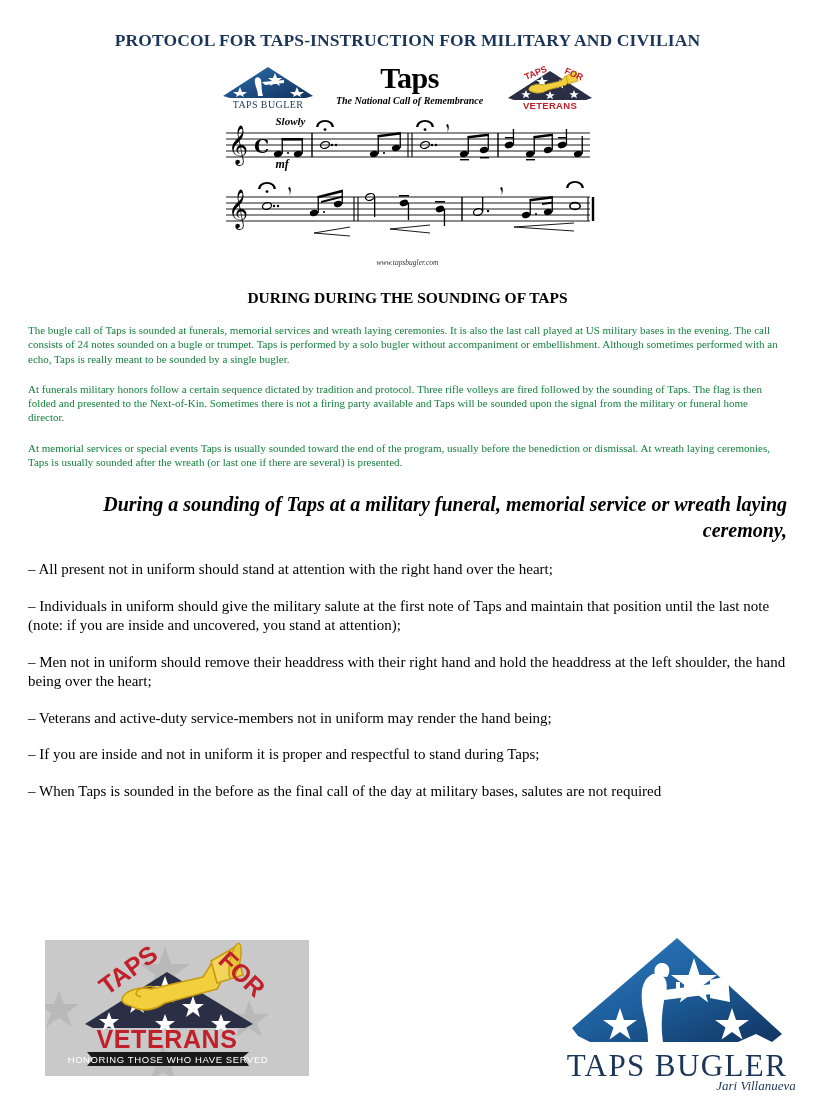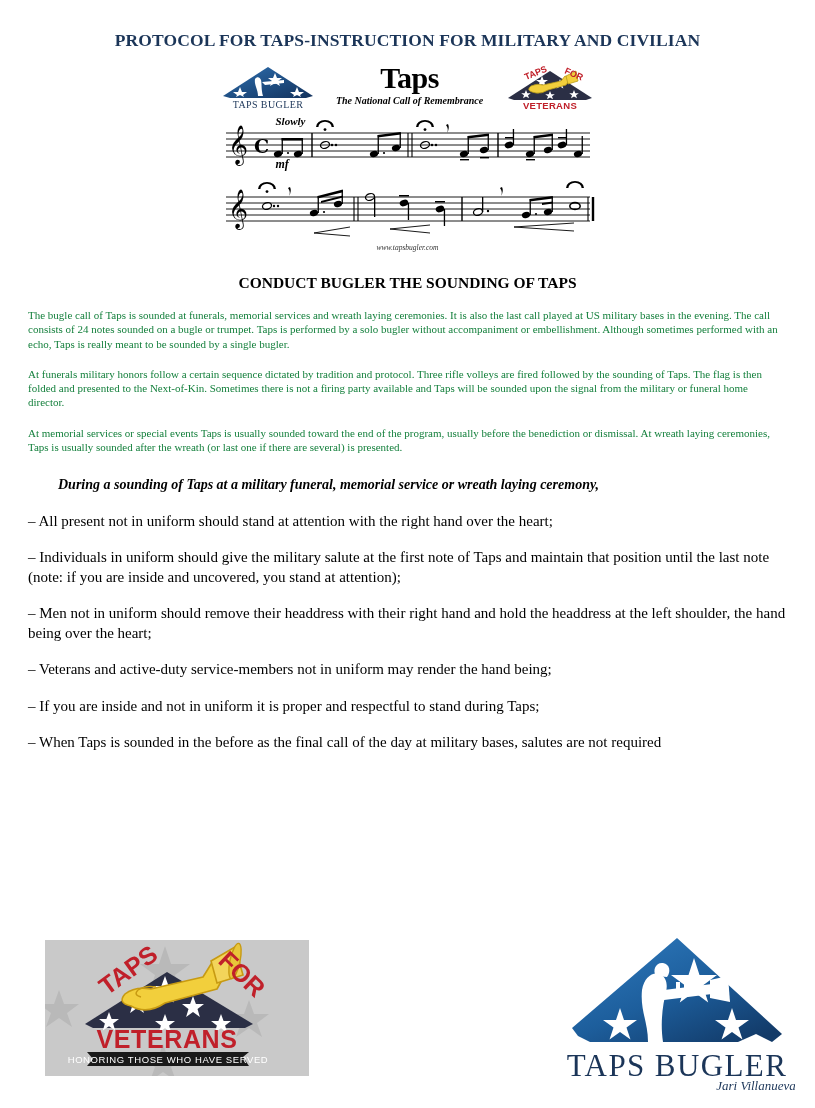--- a/index.html
+++ b/index.html
@@ -101,46 +101,47 @@
     font-style: italic;
     font-weight: bold;
     font-size: 12px;
     font-family: "Liberation Serif", serif;
   }
   .music-credit {
     text-align: center;
     font-style: italic;
     font-size: 7.5px;
     color: #333;
-    margin-top: 2px;
+    margin-top: 17px;
   }
 
   
   .section-heading {
     text-align: center;
     font-weight: bold;
     font-size: 15.5px;
     color: #000;
     margin: 22px 0 0 0;
   }
 
   
   .body-para {
     font-size: 11px;
     line-height: 1.30;
     text-align: left;
     margin: 16px 0 0 0;
     color: #15803d;
   }
   .emphasis-line {
-    font-size: 14px;
+    font-size: 20px;
     font-weight: bold;
     font-style: italic;
     margin: 22px 0 0 30px;
     line-height: 1.3;
+    text-align: right;
   }
   .list-item {
     font-size: 15px;
     line-height: 1.30;
     margin: 17px 0 0 0;
   }
 
   
   .closing {
     text-align: center;
@@ -389,21 +390,21 @@
           <path d="M172 50 L212 46"></path>
             <path d="M172 50 L212 54"></path>
           <path d="M296 48 L356 52"></path>
             <path d="M296 48 L356 44"></path>
         </g>
       </svg>
       <div class="music-credit">www.tapsbugler.com</div>
     </div>
   </div>
 
-  <h2 class="section-heading">CONDUCT BUGLER THE SOUNDING OF TAPS</h2>
+  <h2 class="section-heading">DURING DURING THE SOUNDING OF TAPS</h2>
 
   <p class="body-para">The bugle call of Taps is sounded at funerals, memorial services and wreath laying ceremonies. It is also the last call played at US military bases in the evening. The call consists of 24 notes sounded on a bugle or trumpet. Taps is performed by a solo bugler without accompaniment or embellishment. Although sometimes performed with an echo, Taps is really meant to be sounded by a single bugler.</p>
   <p class="body-para">At funerals military honors follow a certain sequence dictated by tradition and protocol. Three rifle volleys are fired followed by the sounding of Taps. The flag is then folded and presented to the Next-of-Kin. Sometimes there is not a firing party available and Taps will be sounded upon the signal from the military or funeral home director.</p>
   <p class="body-para">At memorial services or special events Taps is usually sounded toward the end of the program, usually before the benediction or dismissal. At wreath laying ceremonies, Taps is usually sounded after the wreath (or last one if there are several) is presented.</p>
 
   <p class="emphasis-line">During a sounding of Taps at a military funeral, memorial service or wreath laying ceremony,</p>
 
   <p class="list-item">– All present not in uniform should stand at attention with the right hand over the heart;</p>
   <p class="list-item">– Individuals in uniform should give the military salute at the first note of Taps and maintain that position until the last note (note: if you are inside and uncovered, you stand at attention);</p>
   <p class="list-item">– Men not in uniform should remove their headdress with their right hand and hold the headdress at the left shoulder, the hand being over the heart;</p>

